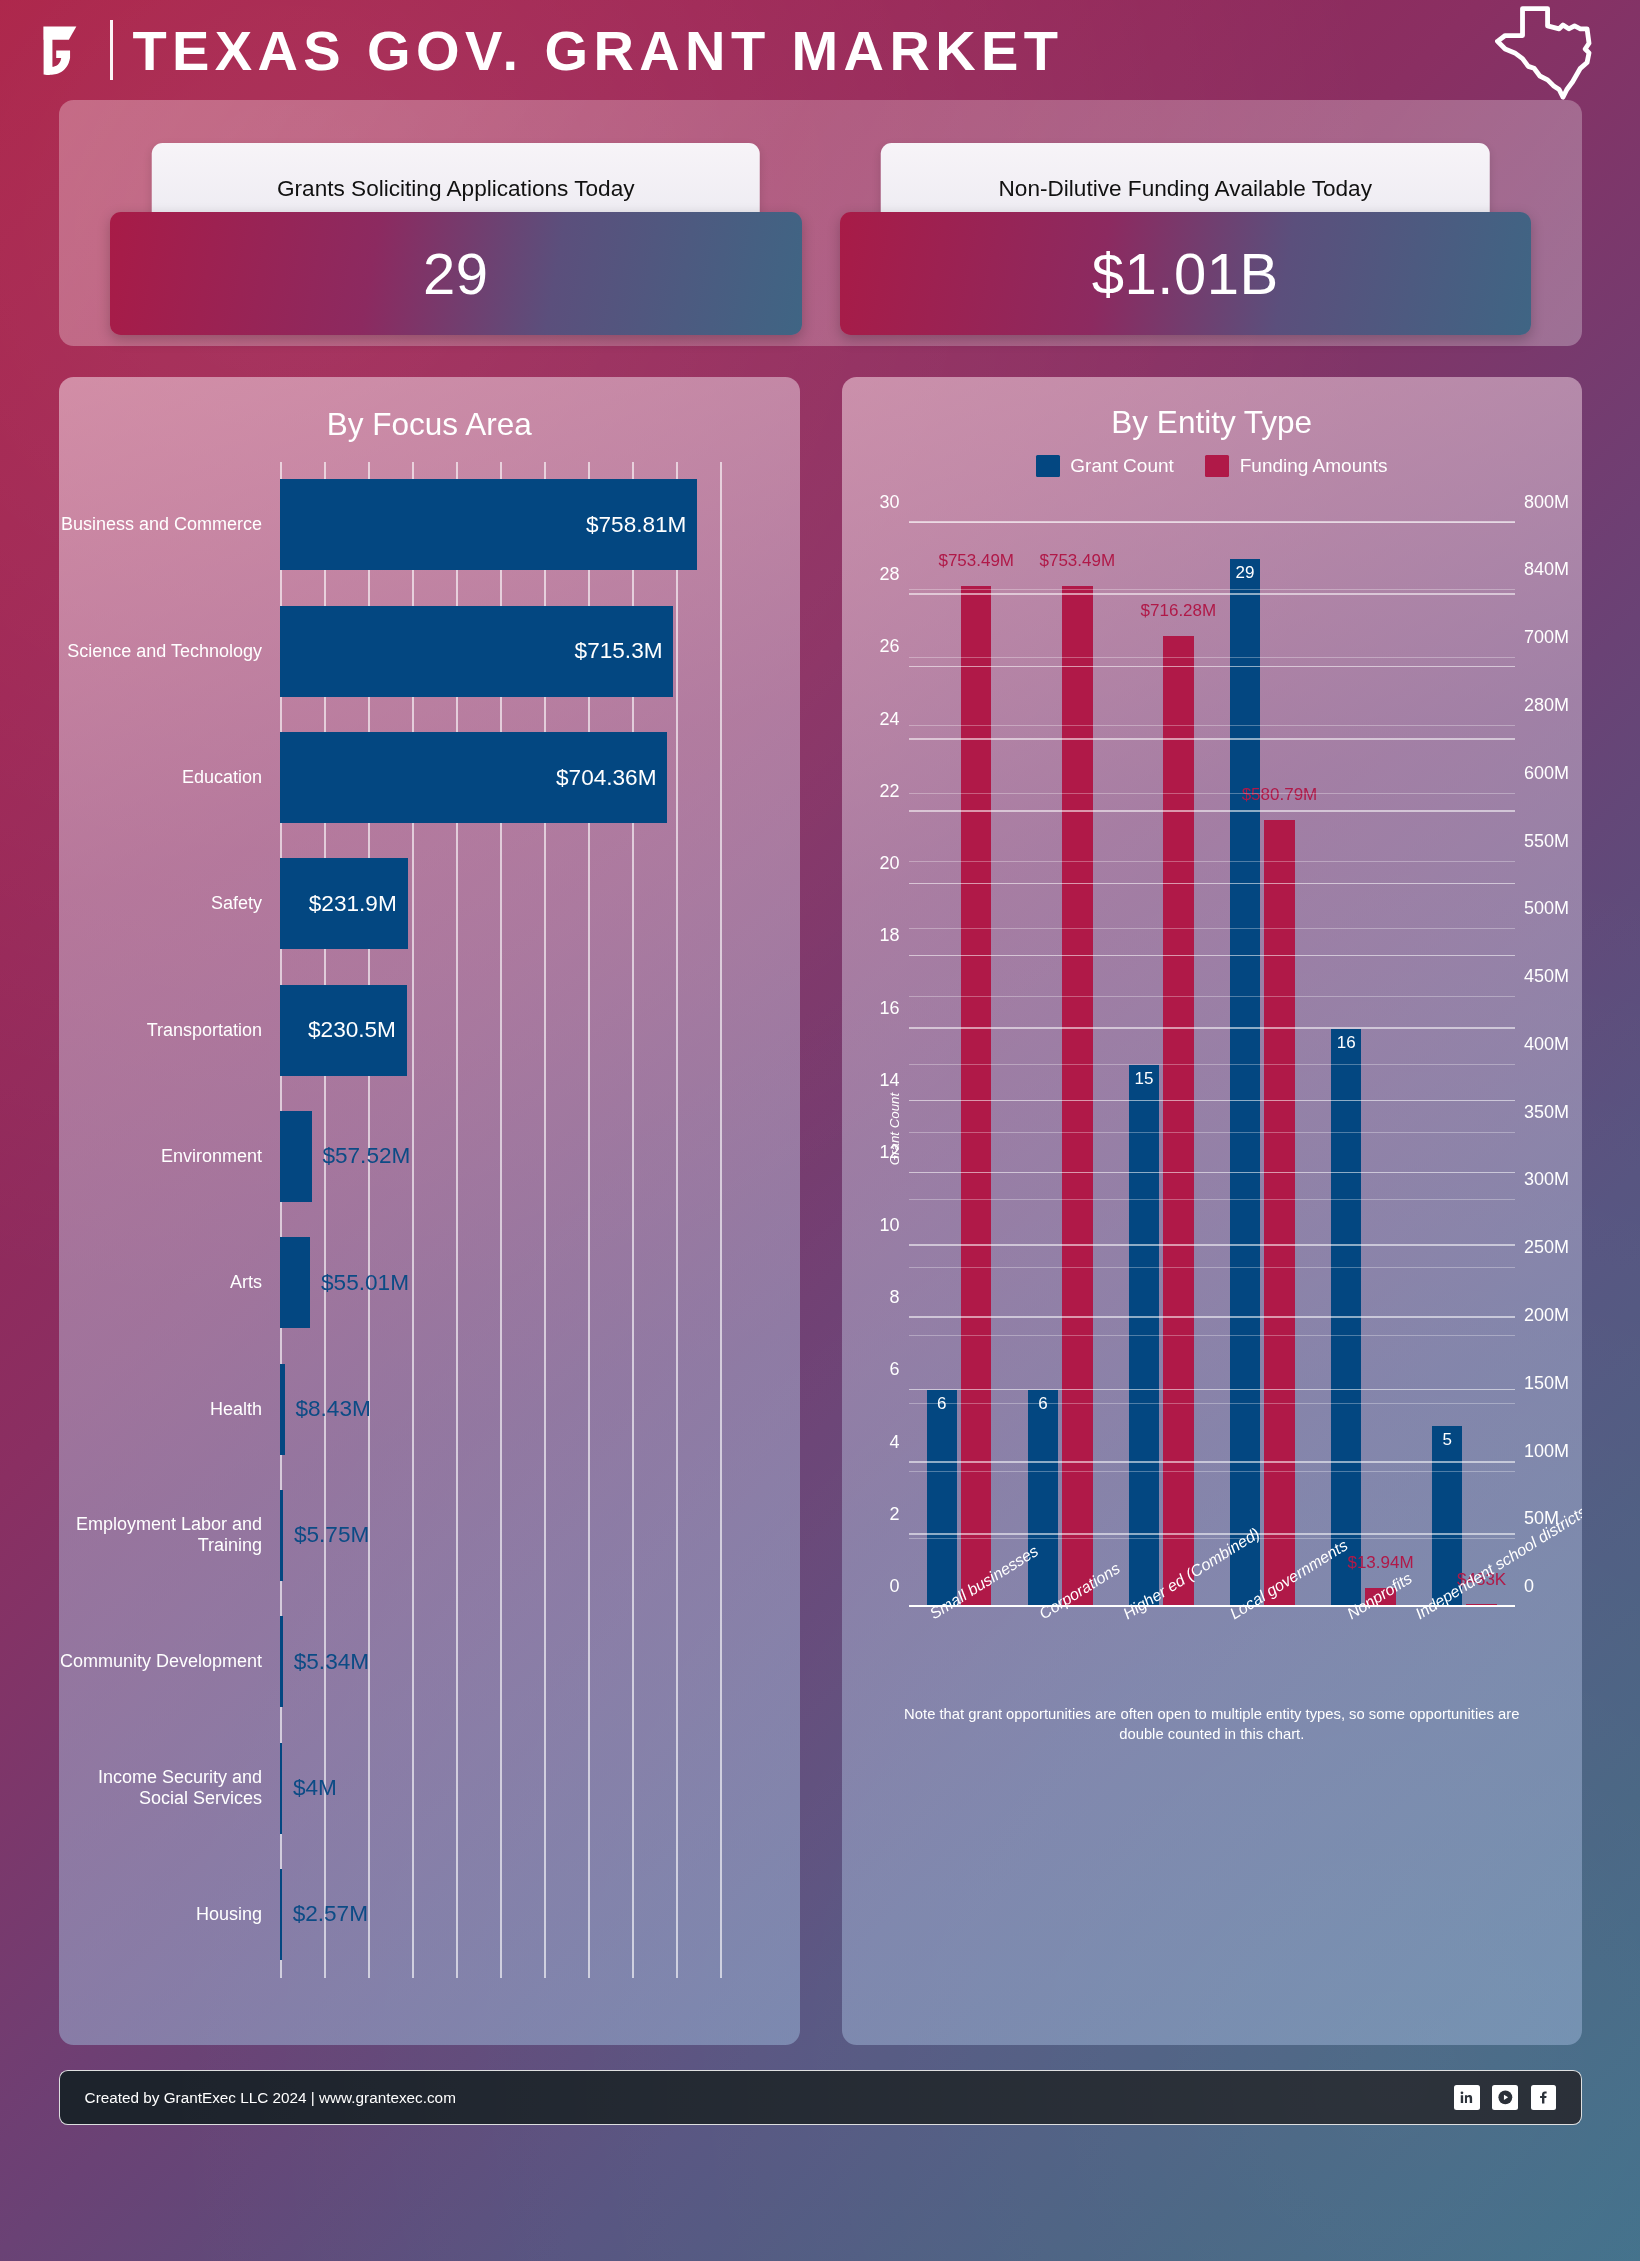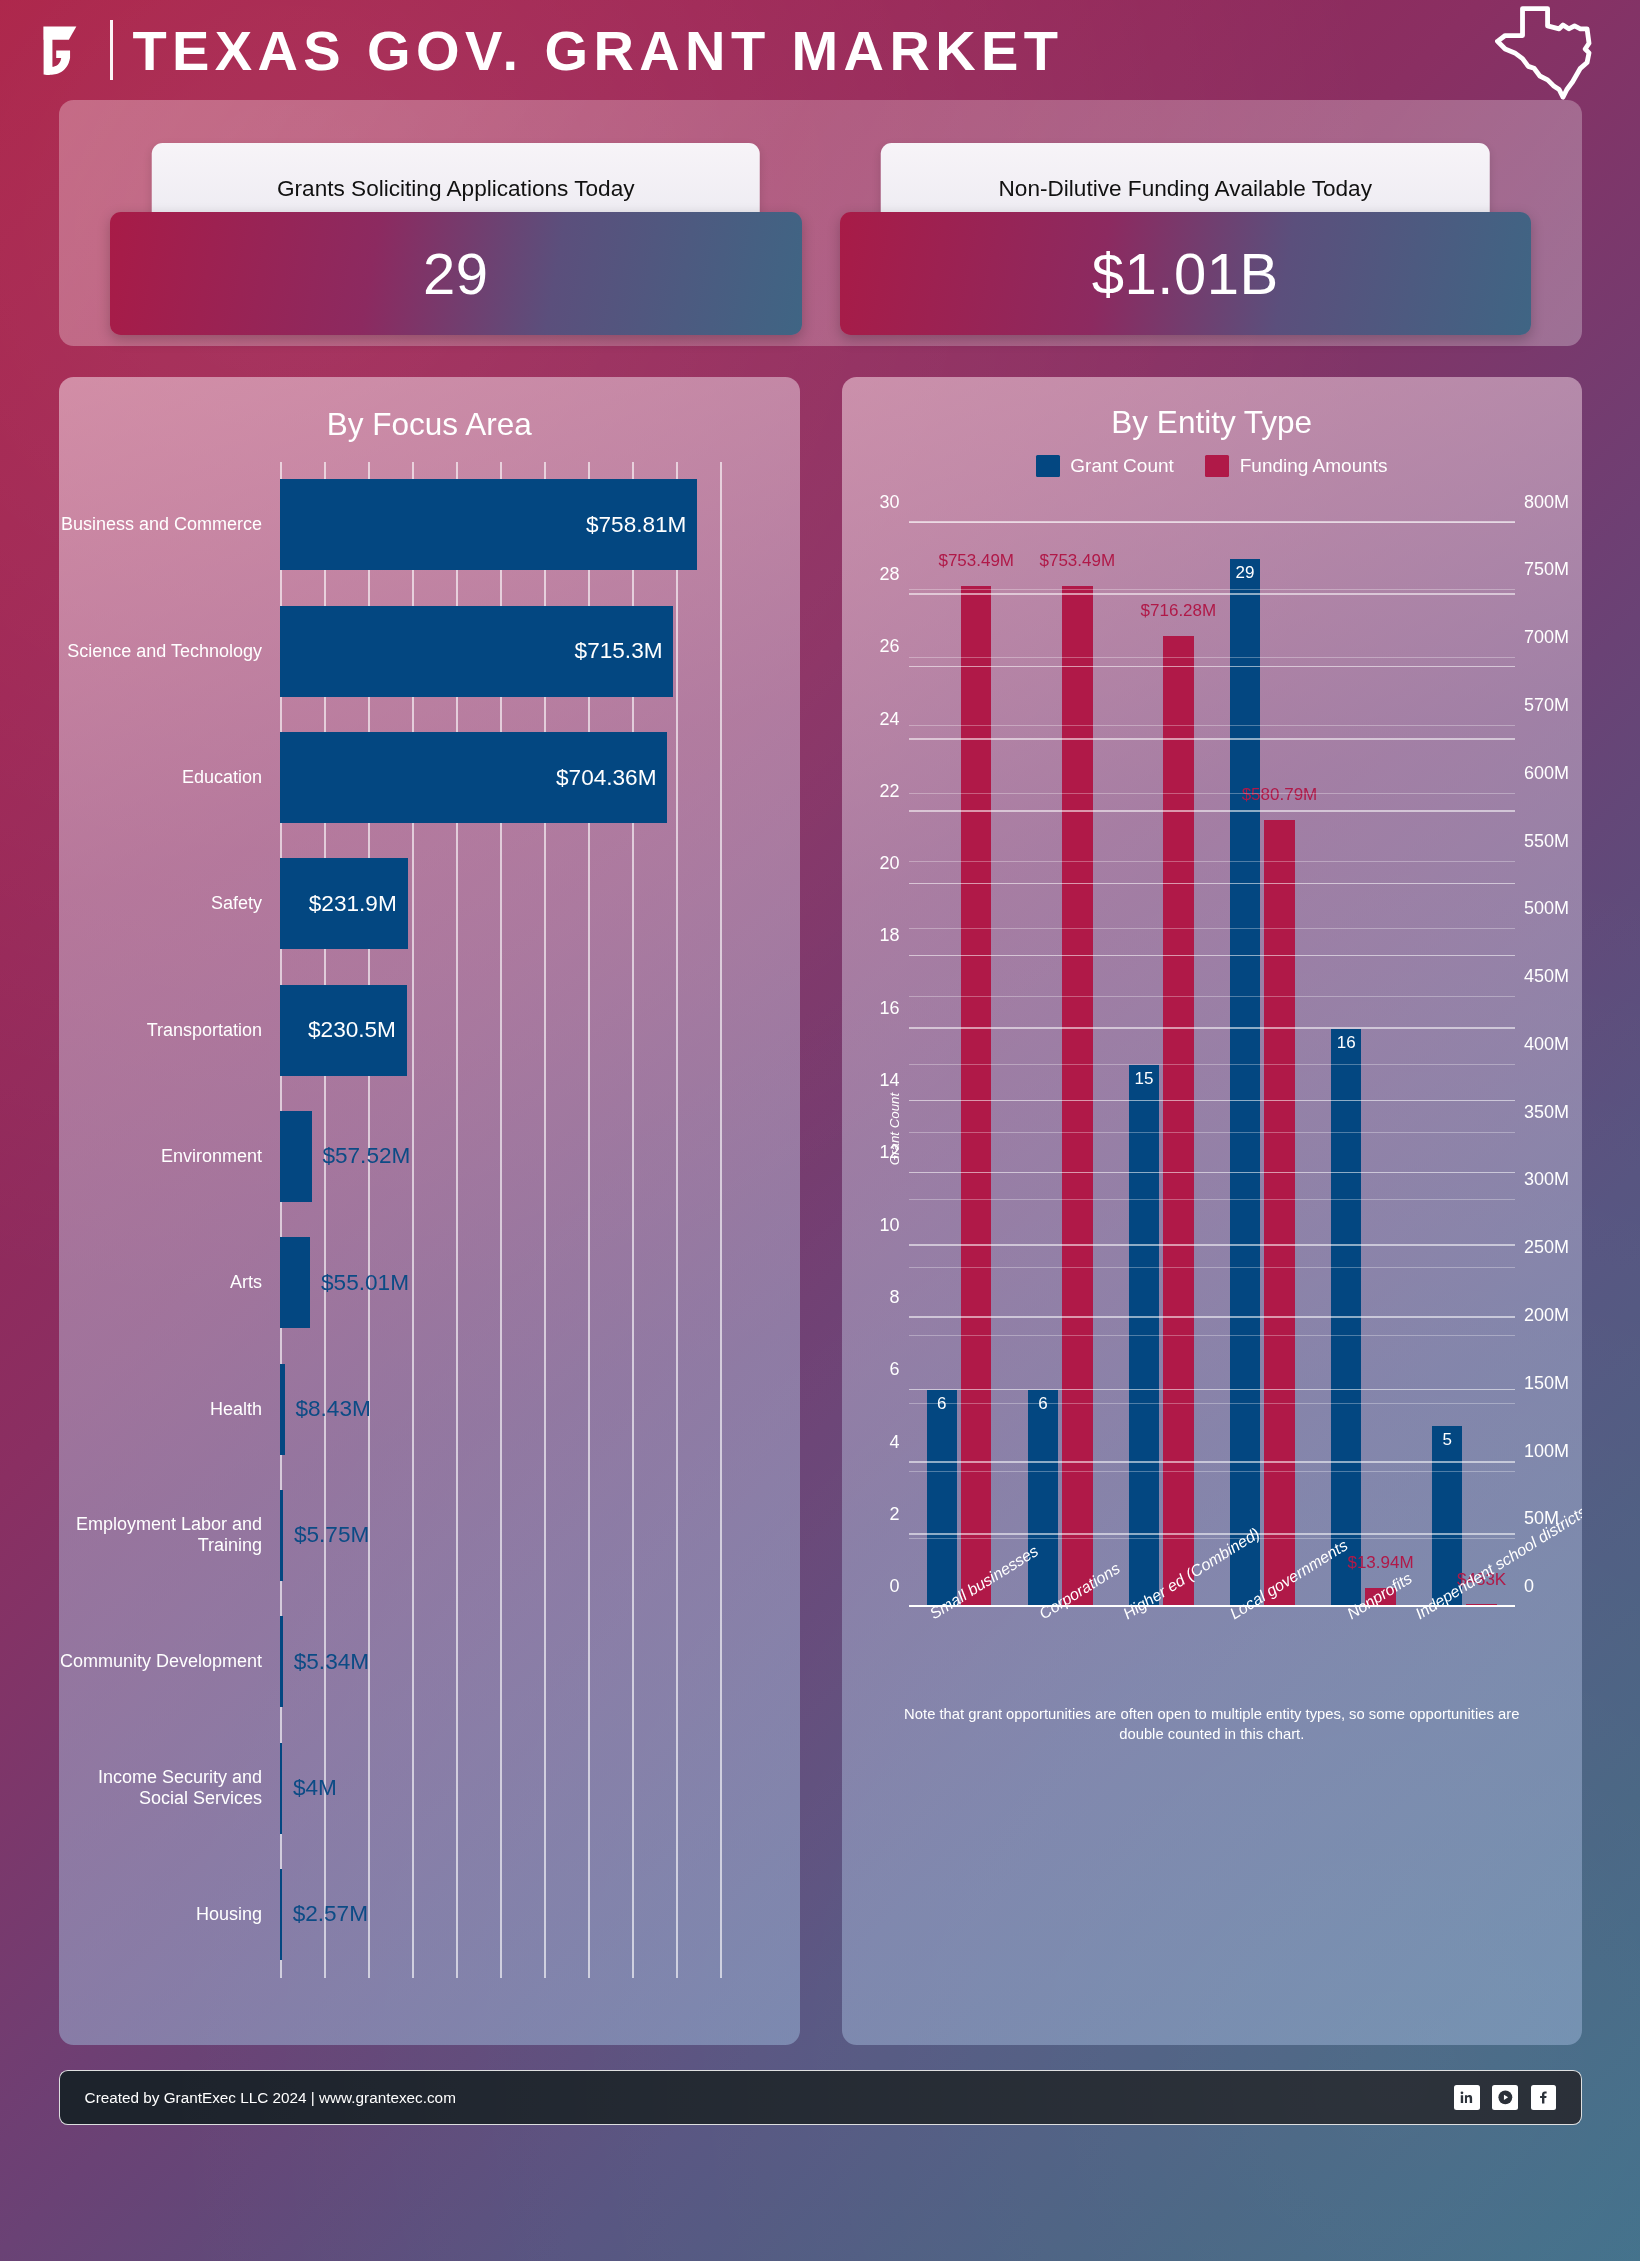--- a/index.html
+++ b/index.html
@@ -342,25 +342,25 @@
           <div class="et-rtick" style="bottom: 50%;">400M</div>
           <div class="et-gl minor" style="bottom: 56.25%;"></div>
           <div class="et-rtick" style="bottom: 56.25%;">450M</div>
           <div class="et-gl minor" style="bottom: 62.5%;"></div>
           <div class="et-rtick" style="bottom: 62.5%;">500M</div>
           <div class="et-gl minor" style="bottom: 68.75%;"></div>
           <div class="et-rtick" style="bottom: 68.75%;">550M</div>
           <div class="et-gl minor" style="bottom: 75%;"></div>
           <div class="et-rtick" style="bottom: 75%; margin-top: 15px;">600M</div>
           <div class="et-gl minor" style="bottom: 81.25%;"></div>
-          <div class="et-rtick" style="bottom: 81.25%;">570M</div>
+          <div class="et-rtick" style="bottom: 81.25%;">280M</div>
           <div class="et-gl minor" style="bottom: 87.5%;"></div>
           <div class="et-rtick" style="bottom: 87.5%;">700M</div>
           <div class="et-gl minor" style="bottom: 93.75%;"></div>
-          <div class="et-rtick" style="bottom: 93.75%;">750M</div>
+          <div class="et-rtick" style="bottom: 93.75%;">840M</div>
           <div class="et-gl minor" style="bottom: 100%;"></div>
           <div class="et-rtick" style="bottom: 100%;">800M</div>
           <div class="et-gl" style="bottom: 0%;"></div>
           <div class="et-ltick" style="bottom: 0%;">0</div>
           <div class="et-gl" style="bottom: 6.66667%;"></div>
           <div class="et-ltick" style="bottom: 6.66667%;">2</div>
           <div class="et-gl" style="bottom: 13.3333%;"></div>
           <div class="et-ltick" style="bottom: 13.3333%;">4</div>
           <div class="et-gl" style="bottom: 20%;"></div>
           <div class="et-ltick" style="bottom: 20%;">6</div>

